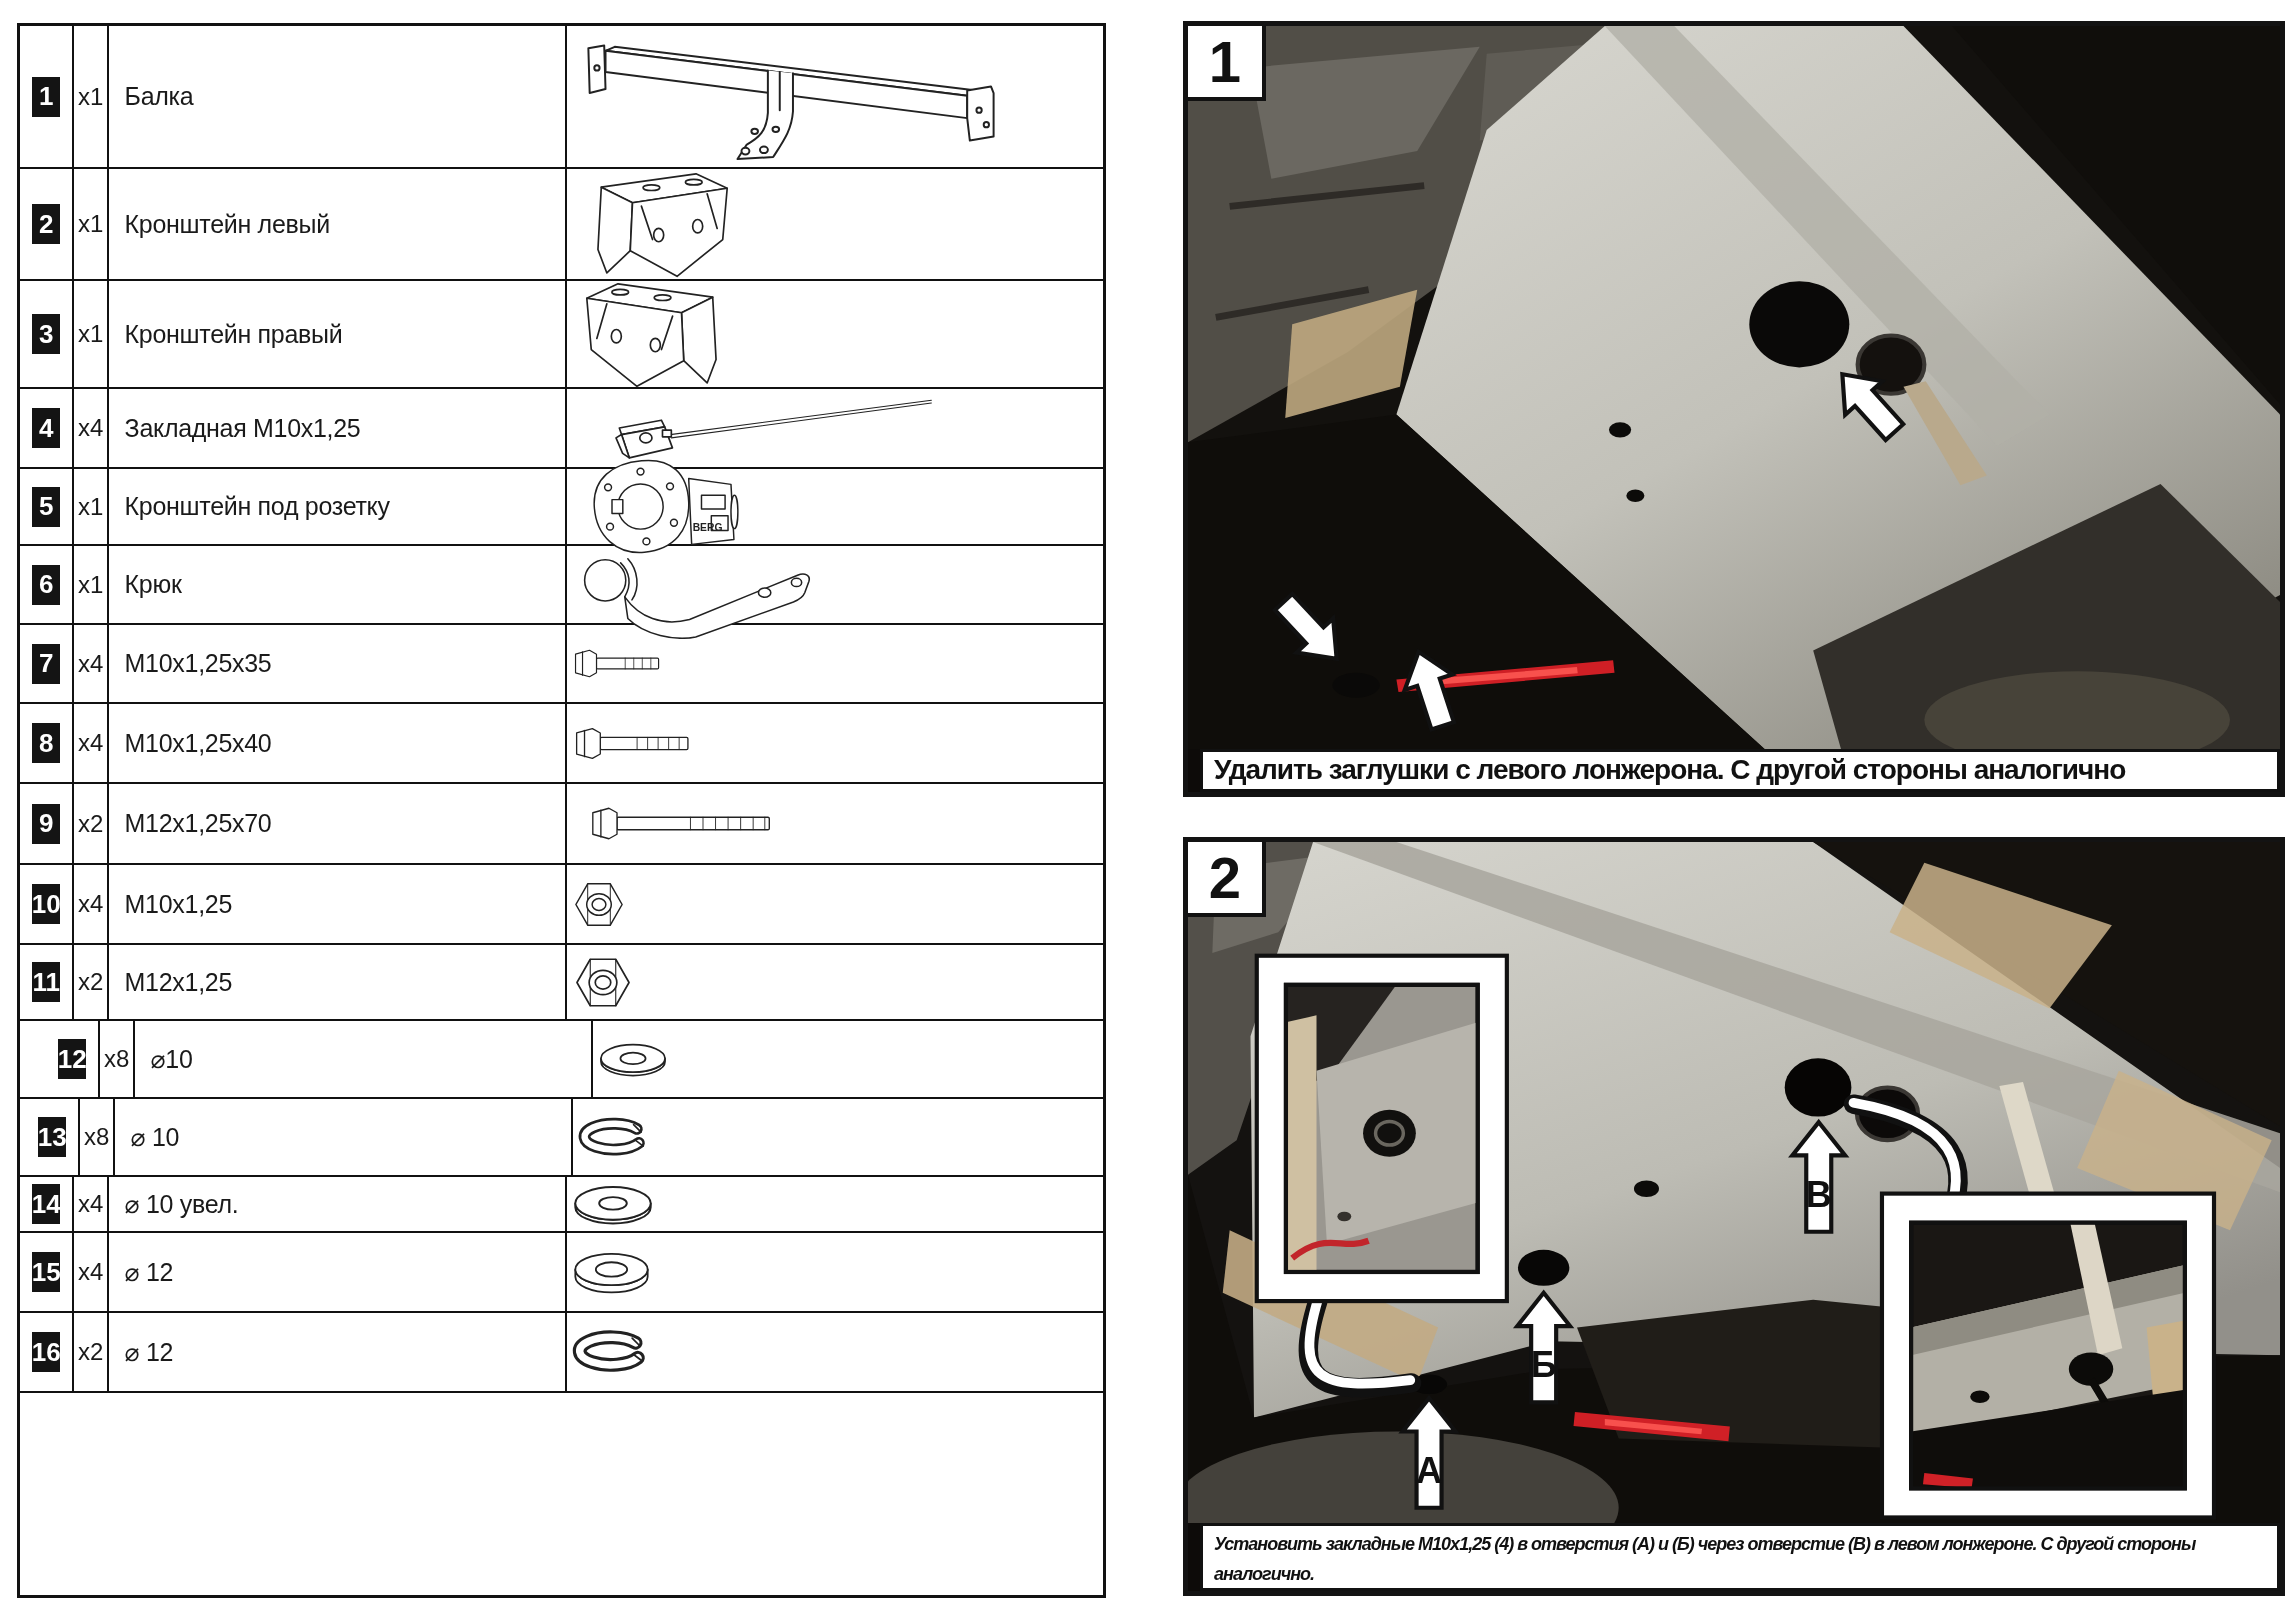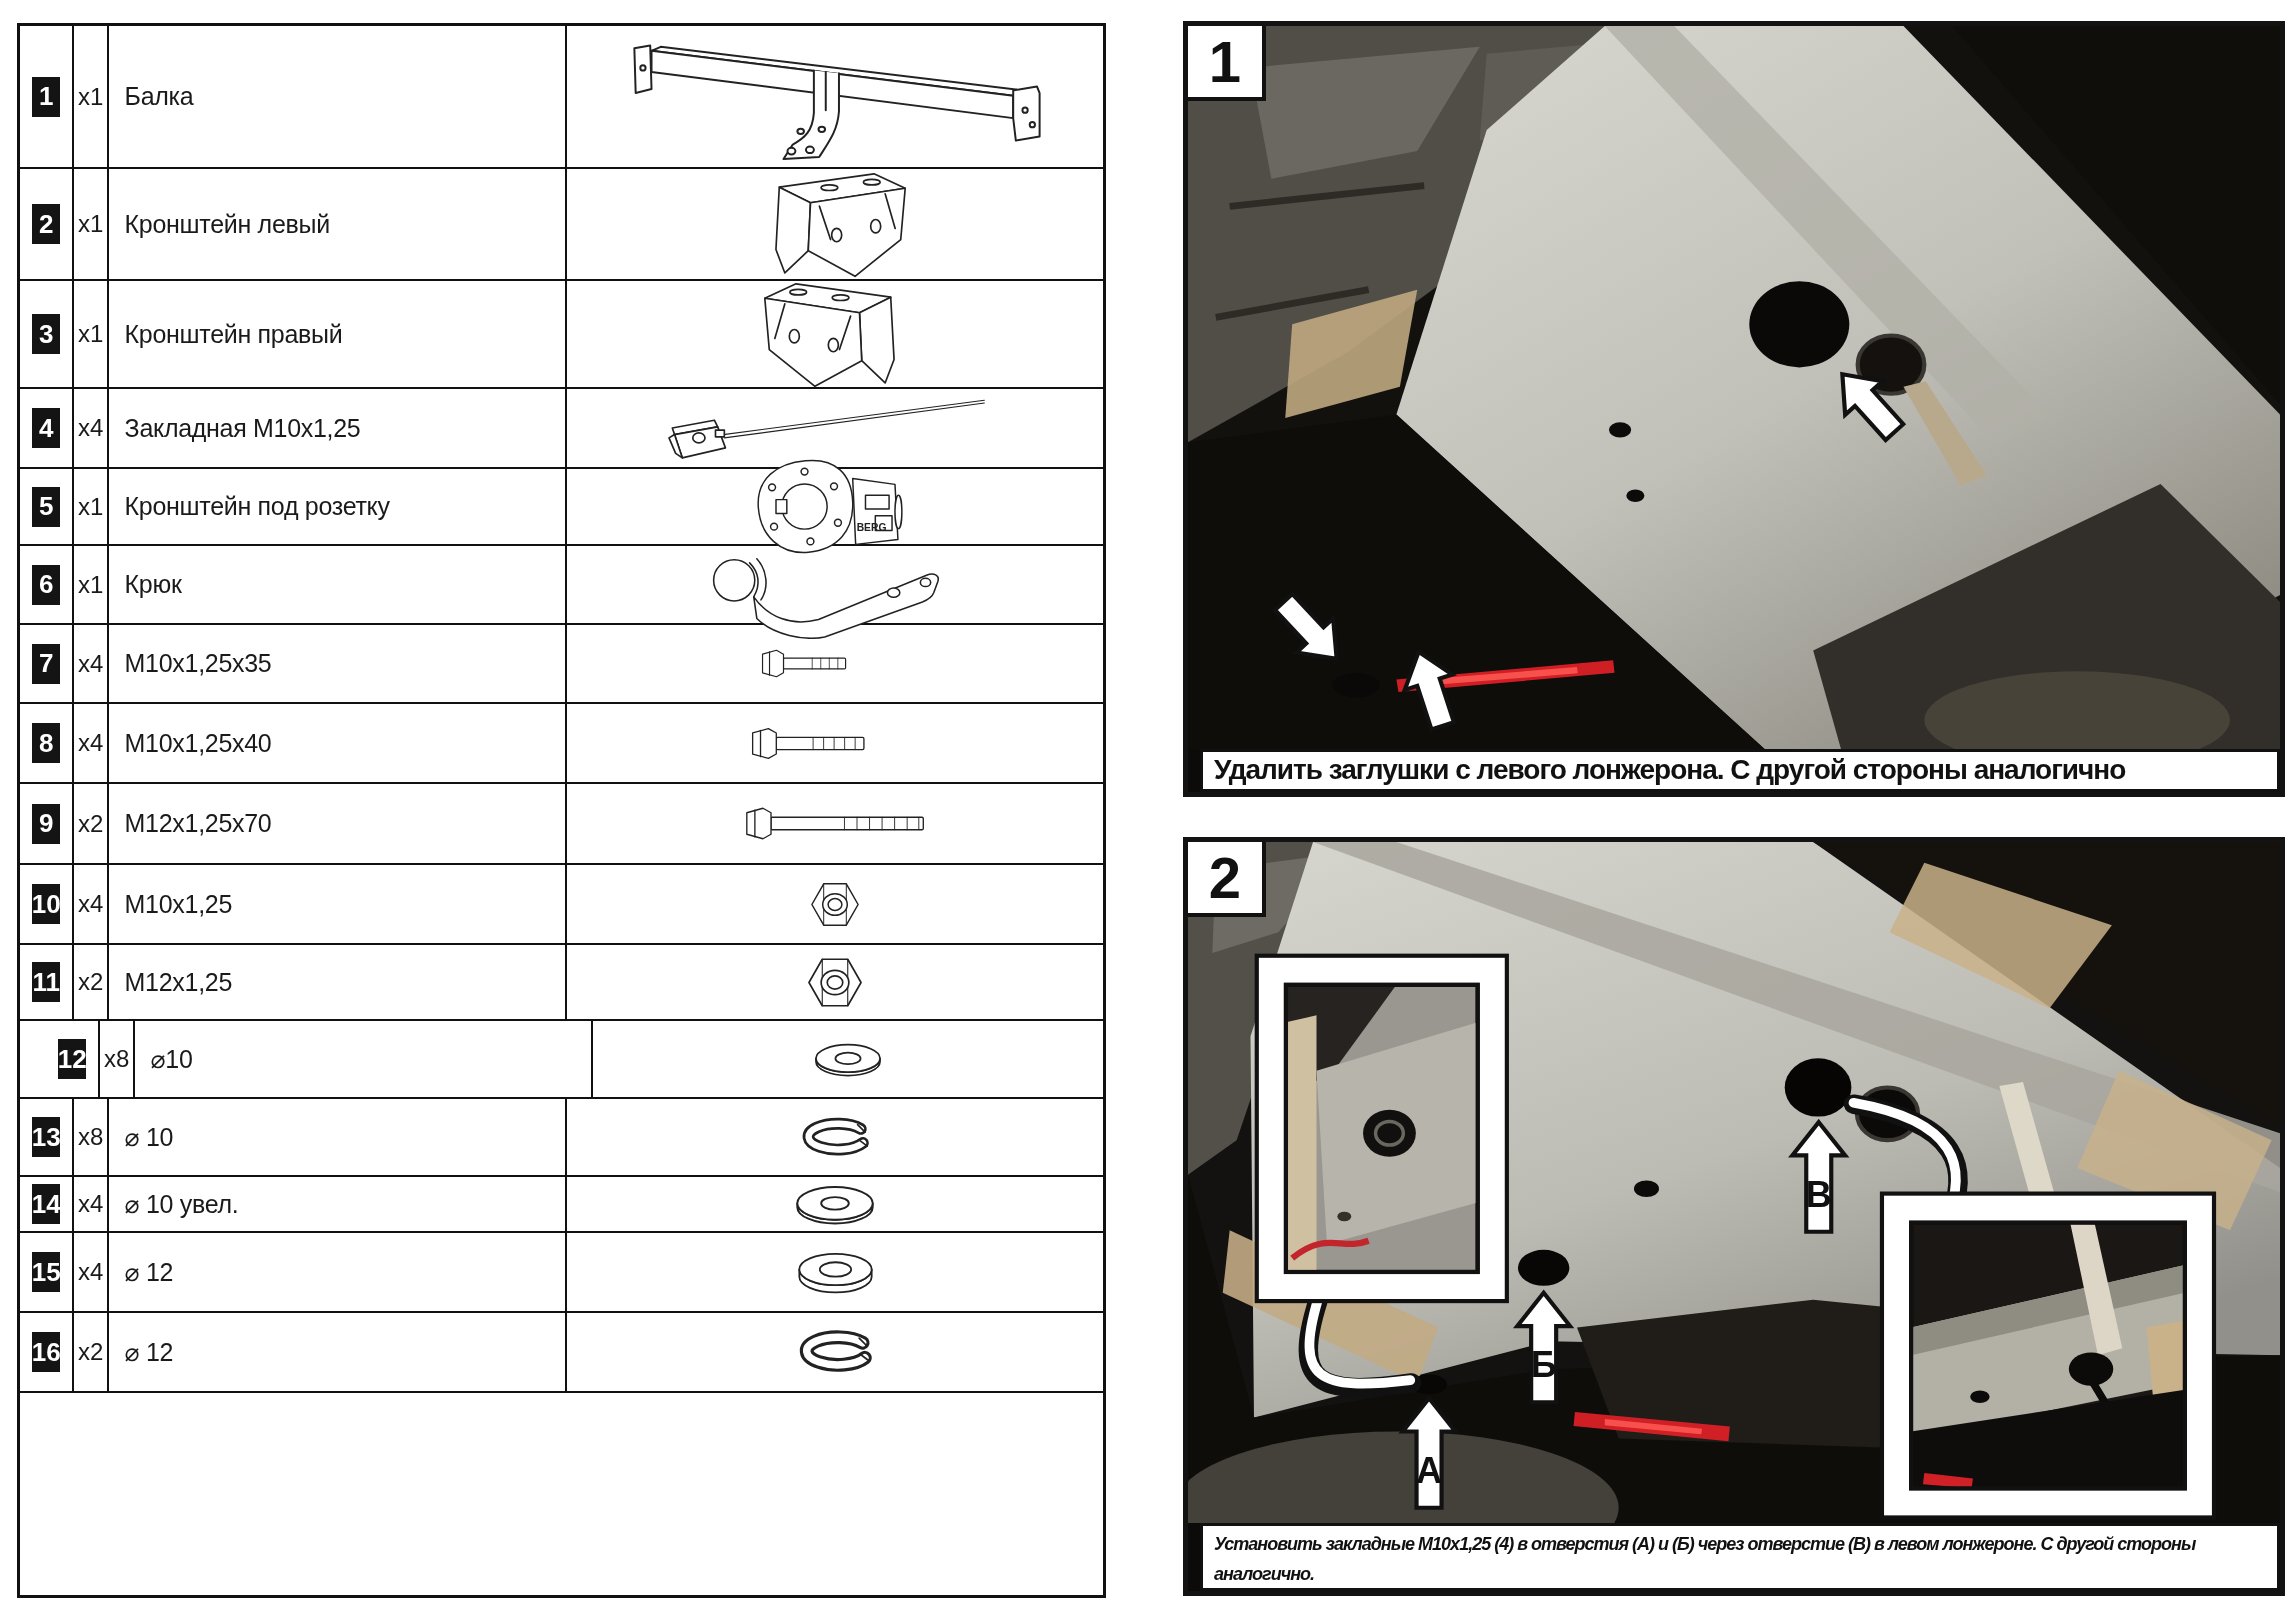--- a/index.html
+++ b/index.html
@@ -7,21 +7,21 @@
          font-family:"Liberation Sans",sans-serif;color:#1a1a1a;}
 
   
   #parts-table{position:absolute;left:17.3px;top:23px;width:1089px;height:1575px;
                border:3.5px solid #111;display:flex;flex-direction:column;background:#fff;box-sizing:border-box;}
   .prow{display:flex;border-bottom:2.8px solid #111;box-sizing:border-box;flex:0 0 auto;}
   .pcell{box-sizing:border-box;display:flex;align-items:center;}
   .c-num{width:54px;border-right:2.8px solid #111;justify-content:center;}
   .c-qty{width:35px;border-right:2.8px solid #111;justify-content:center;font-size:24px;}
   .c-name{width:458px;border-right:2.8px solid #111;padding-left:15.3px;font-size:25px;letter-spacing:-0.3px;}
-  .c-illus{flex:1;justify-content:center;}
+  .c-illus{flex:1;}
   .badge{display:flex;align-items:center;justify-content:center;width:28px;height:40px;
          background:#141414;color:#fff;font-weight:bold;font-size:26px;}
   .filler{flex:1 1 auto;border-bottom:none;}
   .part-svg{stroke:#222;fill:#fff;stroke-width:3;stroke-linejoin:round;stroke-linecap:round;}
 
   
   .panel{position:absolute;left:1183px;width:1102px;border:5.6px solid #131313;background:#0d0b09;box-sizing:border-box;}
   #panel-1{top:21px;height:776px;}
   #panel-2{top:837px;height:759px;}
   .photo{position:absolute;left:0;top:0;right:0;}
@@ -250,21 +250,21 @@
         <div class="pcell c-qty">x8</div>
         <div class="pcell c-name">⌀10</div>
         <div class="pcell c-illus">
           <svg class="part-svg" width="80" height="40" viewBox="0 0 140 70">
             <path d="M14,34 a56,24 0 0 0 112,0 l0,6 a56,24 0 0 1 -112,0 z"></path>
             <ellipse cx="70" cy="34" rx="56" ry="24"></ellipse>
             <ellipse cx="70" cy="34" rx="22" ry="10"></ellipse>
           </svg>
         </div>
       </div>
-      <div class="prow" style="height: 78px;">
+      <div class="prow" style="height: 78px; padding-left: 6px;">
         <div class="pcell c-num">
           <div class="badge">13</div>
         </div>
         <div class="pcell c-qty">x8</div>
         <div class="pcell c-name">⌀ 10</div>
         <div class="pcell c-illus">
           <svg class="part-svg" width="76" height="43" viewBox="0 0 140 80">
             <path d="M118,24 A54,24 0 1 0 122,50" fill="none" stroke="#222" stroke-width="22"></path>
             <path d="M118,24 A54,24 0 1 0 122,50" fill="none" stroke="#fff" stroke-width="12"></path>
             <path d="M112,16 L126,30 M114,44 L130,56" fill="none" stroke-width="3"></path>

